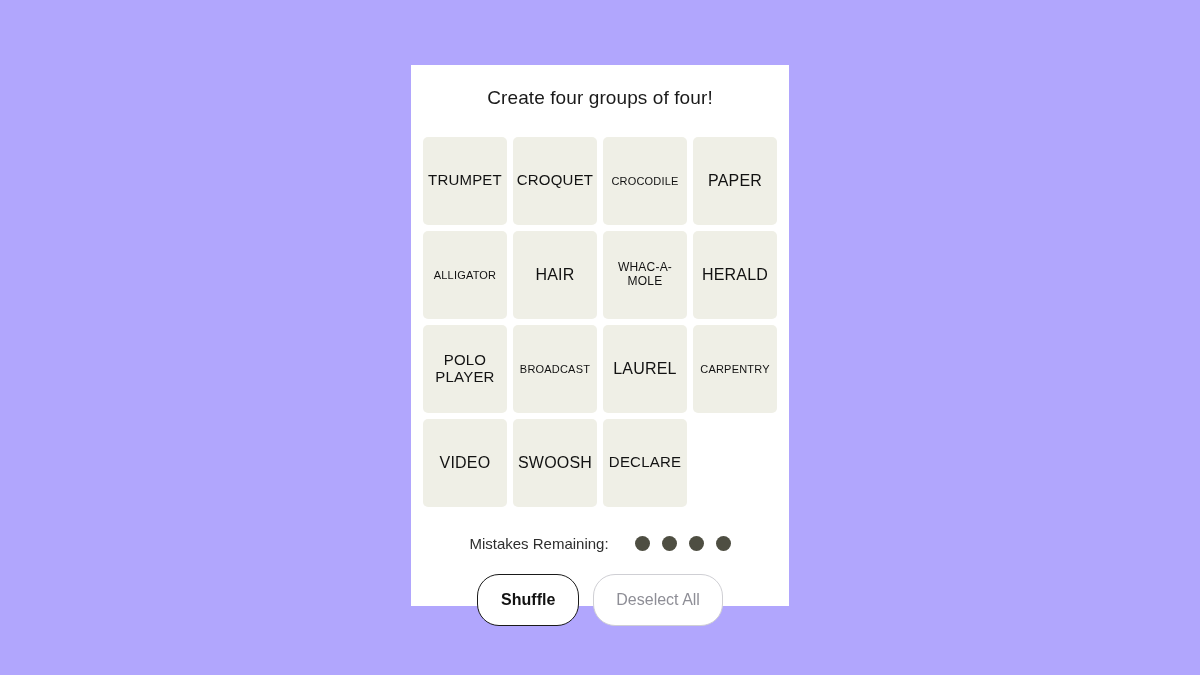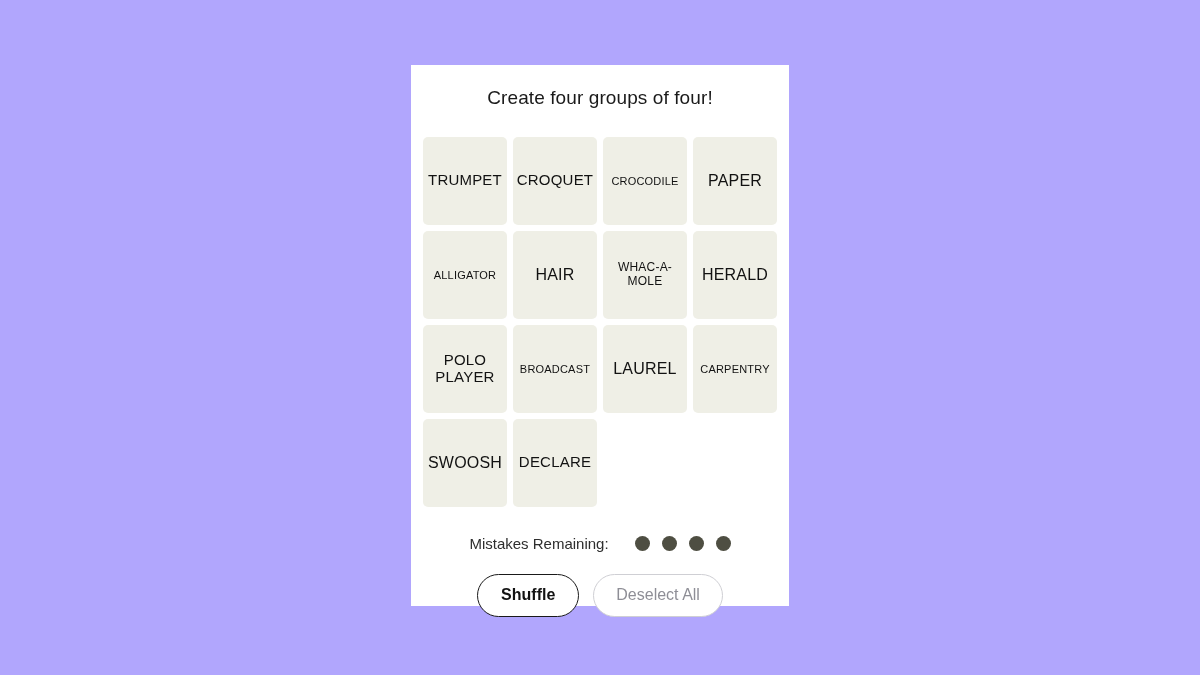--- a/index.html
+++ b/index.html
@@ -103,21 +103,21 @@
 
   
   #button-row {
     margin-top:22px;
     display:flex;
     align-items:center;
     justify-content:center;
     gap:14px;
   }
   .pill-btn {
-    height:43px;
+    height:52px;
     border-radius:22px;
     background:#ffffff;
     display:flex;
     align-items:center;
     justify-content:center;
     font-size:16px;
     cursor:pointer;
     user-select:none;
     white-space:nowrap;
   }
@@ -173,20 +173,23 @@
       <div class="tile">
         <span class="tile-label fs-sm">BROADCAST</span>
       </div>
       <div class="tile">
         <span class="tile-label fs-xl">LAUREL</span>
       </div>
       <div class="tile">
         <span class="tile-label fs-sm">CARPENTRY</span>
       </div>
       <div class="tile">
+        <span class="tile-label fs-xl">VIDEO</span>
+      </div>
+      <div class="tile">
         <span class="tile-label fs-xl">SWOOSH</span>
       </div>
       <div class="tile">
         <span class="tile-label fs-lg">DECLARE</span>
       </div>
     </div>
 
   <div id="mistakes-row">
     <span id="mistakes-label">Mistakes Remaining:</span>
     <span id="mistake-dots">

